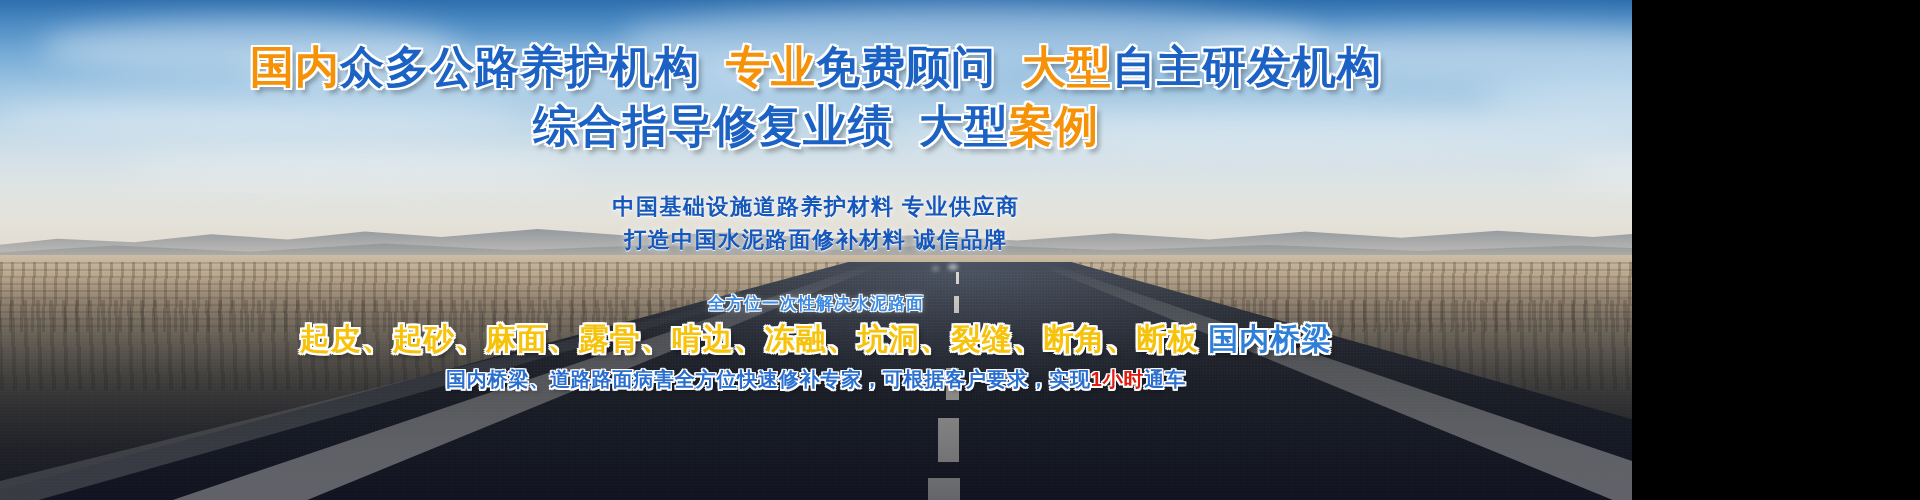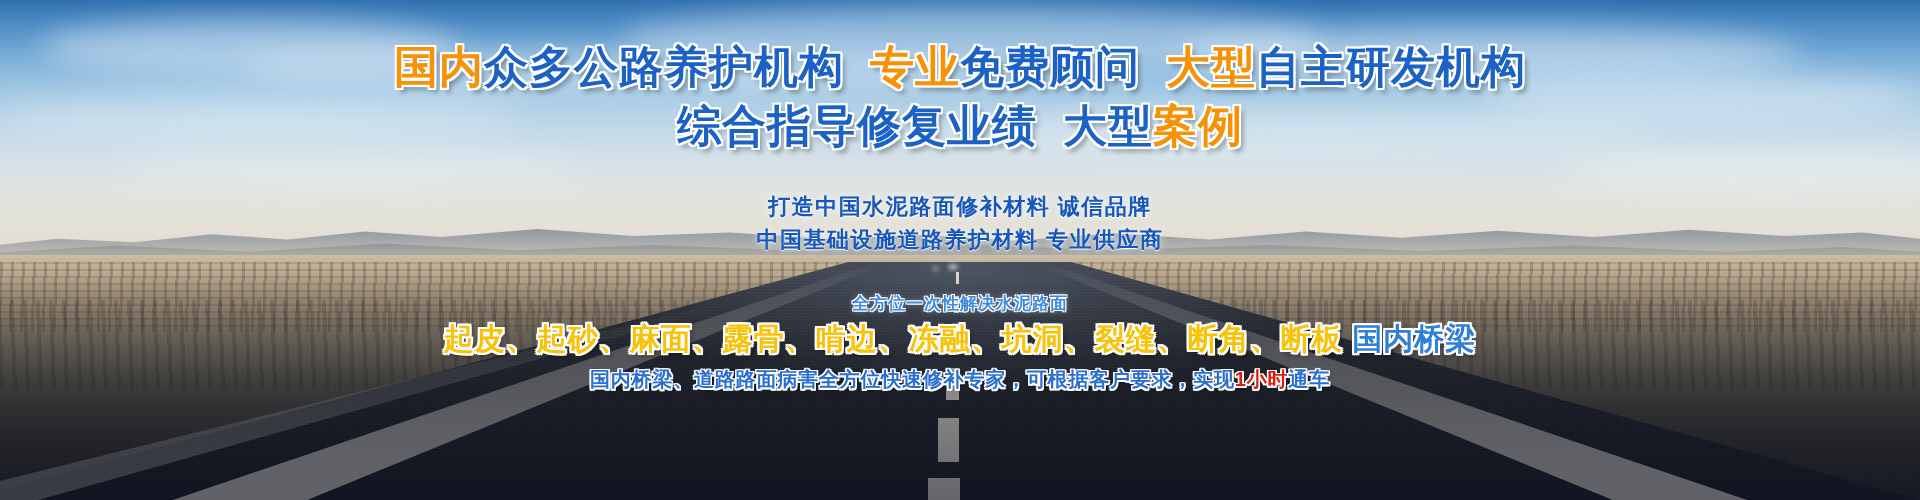--- a/index.html
+++ b/index.html
@@ -1,21 +1,21 @@
 <!DOCTYPE html>
 <html><head>
 <meta charset="utf-8">
 <title>Banner</title>
 <style>
   * { margin:0; padding:0; box-sizing:border-box; }
   html,body { width:1920px; height:500px; overflow:hidden; background:#000; }
 
   .banner {
     position:relative;
-    width:1920px; height:500px;
+    width:1632px; height:500px;
     overflow:hidden;
     font-family:"Liberation Sans","DejaVu Sans",sans-serif;
     text-decoration:underline;
   }
 
   
   .bg { position:absolute; inset:0; }
 
   
   .sky {
@@ -277,22 +277,22 @@
     <div class="headline-block">
       <div class="hl hl1">
         <span class="t-orange">国内</span><span class="t-blue">众多公路养护机构</span><span class="sp"></span><span class="t-orange">专业</span><span class="t-blue">免费顾问</span><span class="sp"></span><span class="t-orange">大型</span><span class="t-blue">自主研发机构</span>
       </div>
       <div class="hl hl2">
         <span class="t-blue">综合指导修复业绩</span><span class="sp"></span><span class="t-blue">大型</span><span class="t-orange">案例</span>
       </div>
     </div>
 
     <div class="sub-block">
+      <div class="sub">中国基础设施道路养护材料 专业供应商</div>
       <div class="sub">打造中国水泥路面修补材料    诚信品牌</div>
-      <div class="sub">中国基础设施道路养护材料 专业供应商</div>
     </div>
 
     <div class="bottom-block">
       <div class="bl-small">全方位一次性解决水泥路面</div>
       <div class="bl-big">
         <span class="t-yellow">起皮、起砂、麻面、露骨、啃边、冻融、坑洞、裂缝、断角、断板</span><span class="t-blue2"> 国内桥梁</span>
       </div>
       <div class="bl-last">
         <span class="t-blue3">国内桥梁、道路路面病害全方位快速修补专家，可根据客户要求，实现</span><span class="t-red">1小时</span><span class="t-blue3">通车</span>
       </div>

